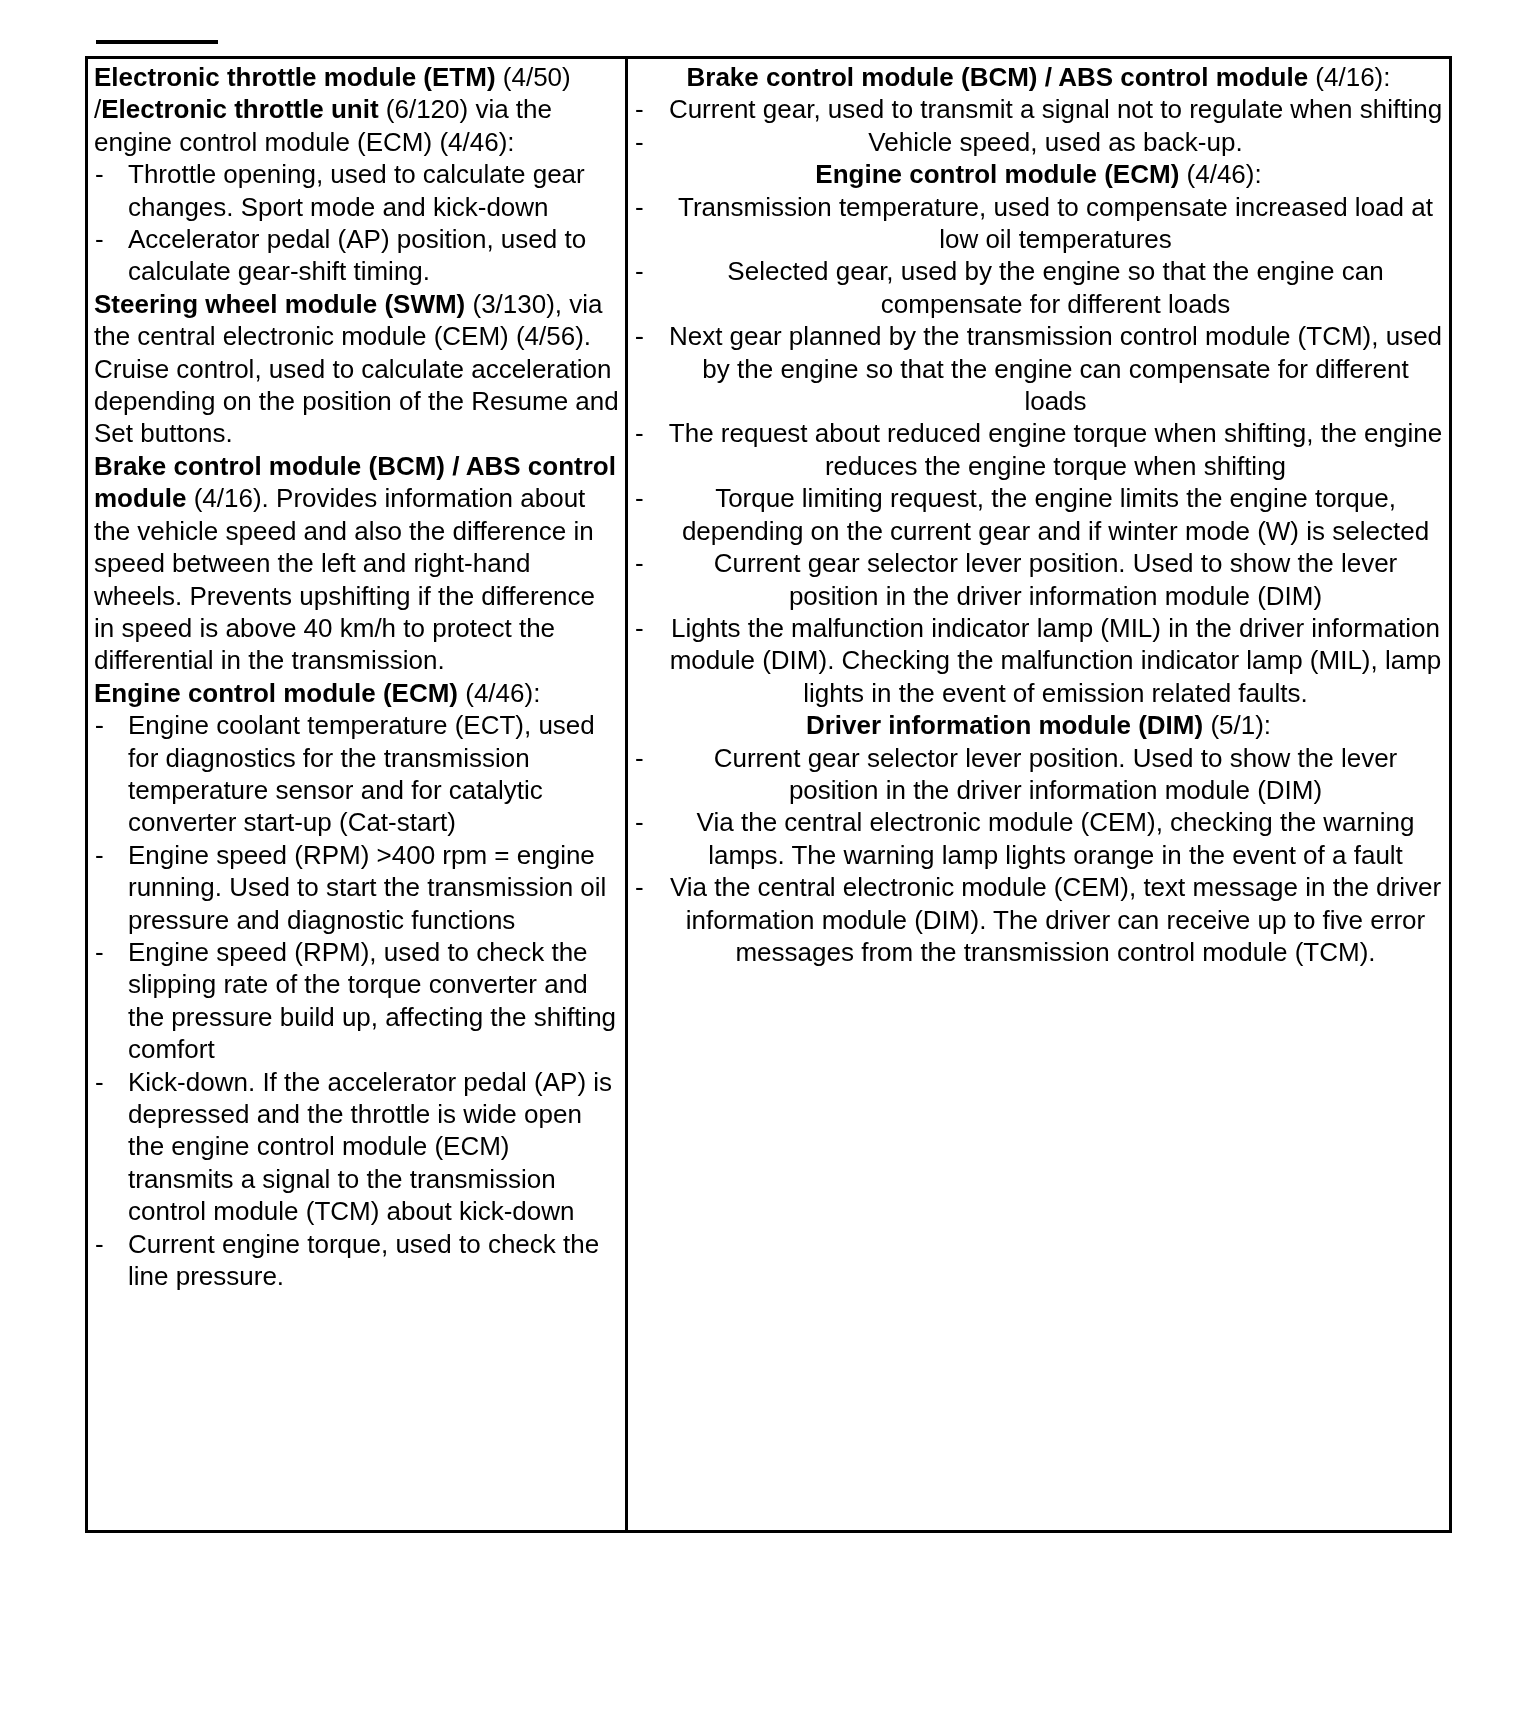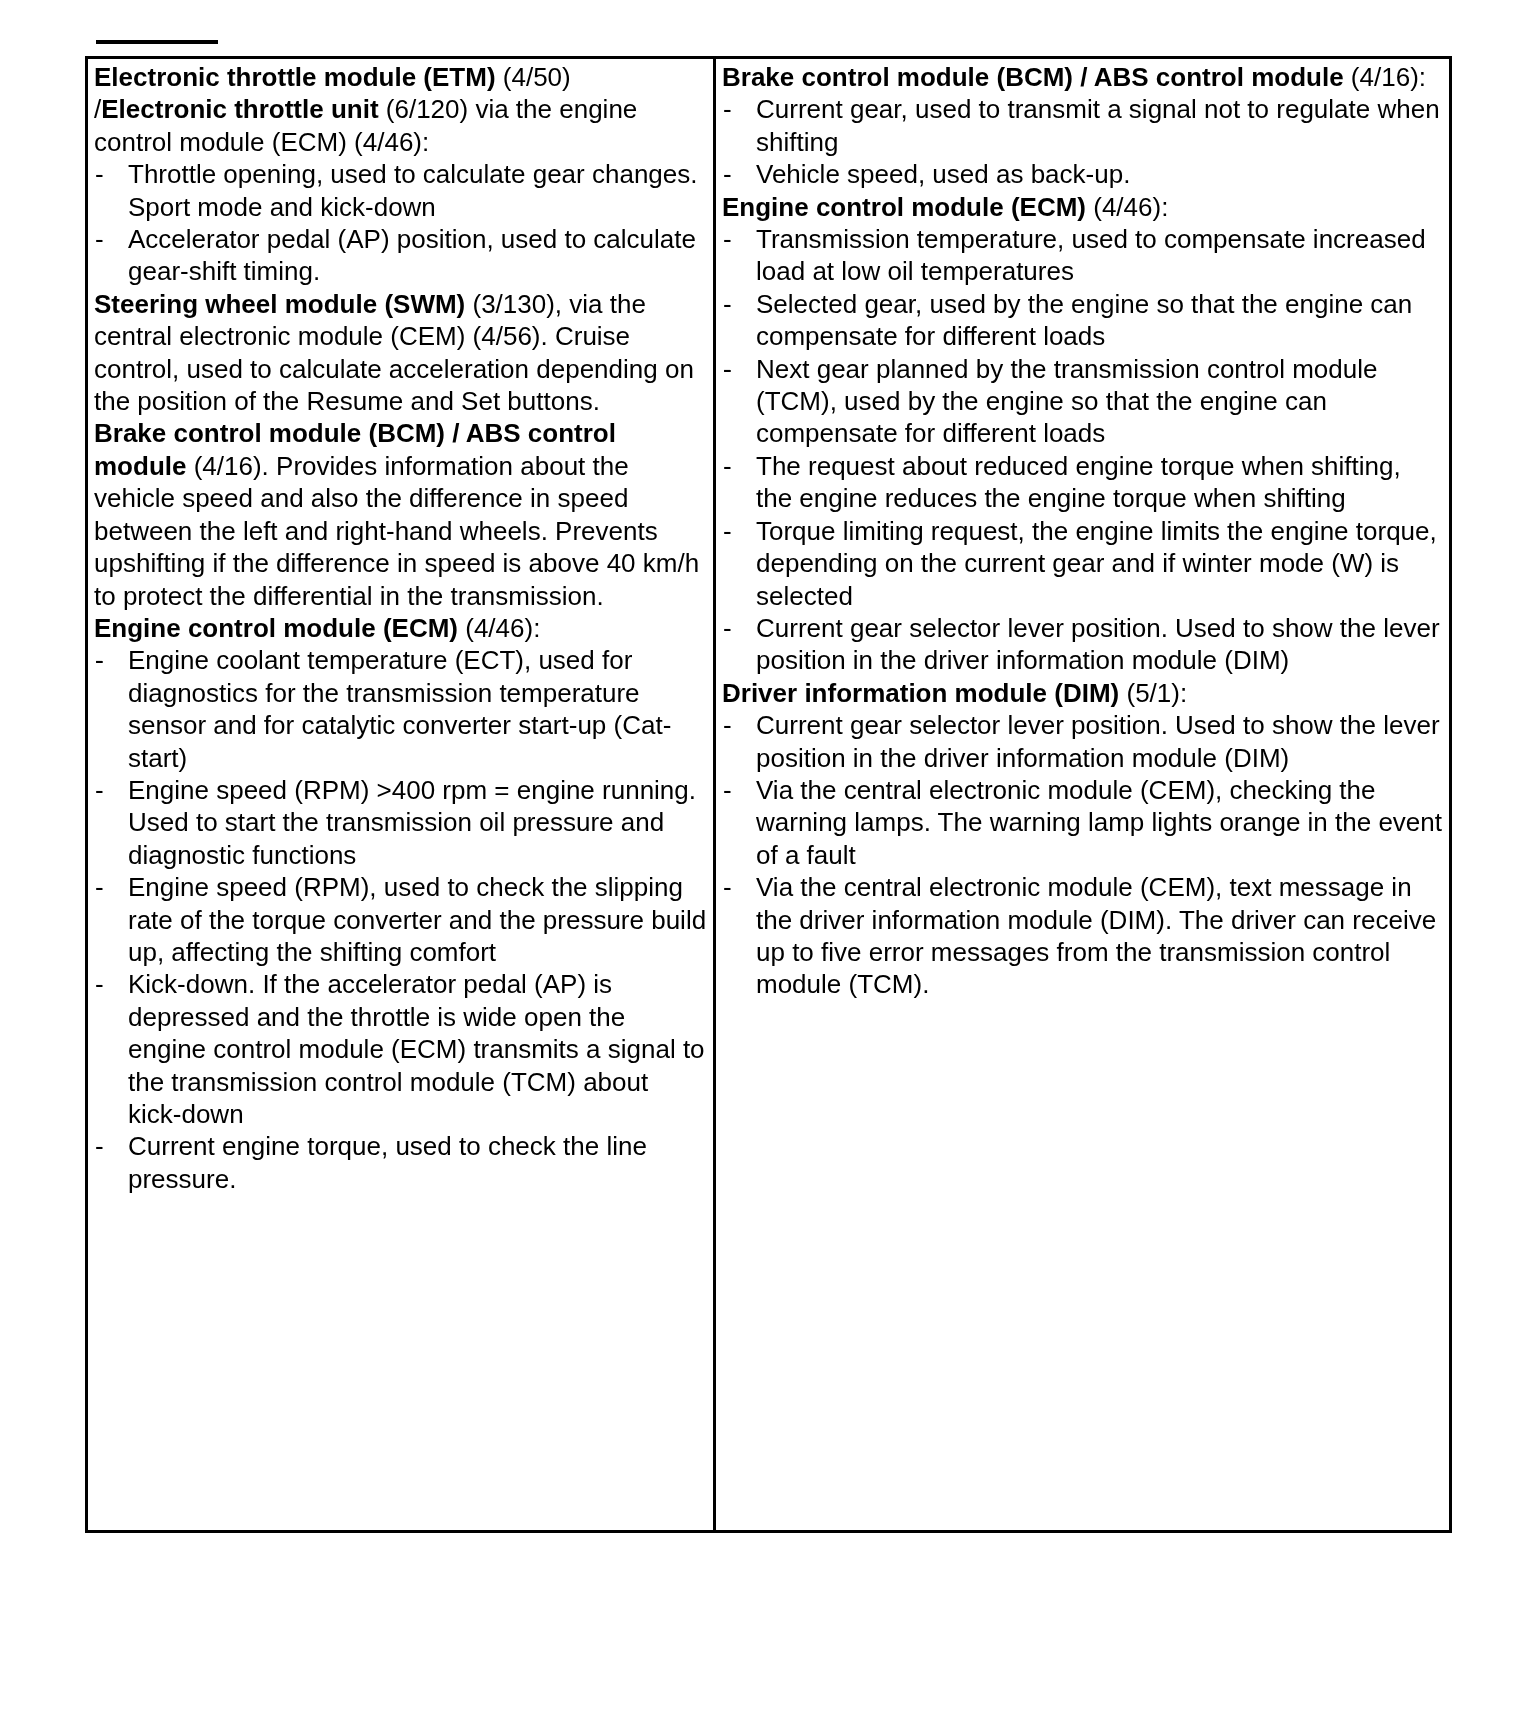--- a/index.html
+++ b/index.html
@@ -35,22 +35,22 @@
     align-items: stretch;
     background: #ffffff;
   }
   .col {
     padding: 2px 6px 4px 6px;
     font-size: 26px;
     line-height: 32.4px;
     overflow: hidden;
     text-align: left;
   }
-  .col-left { width: 625px; }
-  .col-right { flex: 1; border-left: 3px solid #000000; }
+  .col-left { width: 537px; }
+  .col-right { flex: 1; border-left: 3px solid #000000; text-align: center; }
   .para { margin: 0; }
   .bold { font-weight: bold; }
   .normal { font-weight: normal; }
   .item {
     position: relative;
     padding-left: 34px;
   }
   .item .dash {
     position: absolute;
     left: 1px;
@@ -82,20 +82,20 @@
         <div class="item"><span class="dash">-</span><span><span class="normal">Current gear, used to transmit a signal not to regulate when shifting</span></span></div>
         <div class="item"><span class="dash">-</span><span><span class="normal">Vehicle speed, used as back-up.</span></span></div>
         <div class="para"><span class="bold">Engine control module (ECM)</span><span class="normal"> (4/46):</span></div>
         <div class="item"><span class="dash">-</span><span><span class="normal">Transmission temperature, used to compensate increased load at low oil temperatures</span></span></div>
         <div class="item"><span class="dash">-</span><span><span class="normal">Selected gear, used by the engine so that the engine can compensate for different loads</span></span></div>
         <div class="item"><span class="dash">-</span></div>
         <div class="item"><span class="dash">-</span><span><span class="normal">Next gear planned by the transmission control module (TCM), used by the engine so that the engine can compensate for different loads</span></span></div>
         <div class="item"><span class="dash">-</span><span><span class="normal">The request about reduced engine torque when shifting, the engine reduces the engine torque when shifting</span></span></div>
         <div class="item"><span class="dash">-</span><span><span class="normal">Torque limiting request, the engine limits the engine torque, depending on the current gear and if winter mode (W) is selected</span></span></div>
         <div class="item"><span class="dash">-</span><span><span class="normal">Current gear selector lever position. Used to show the lever position in the driver information module (DIM)</span></span></div>
-        <div class="item"><span class="dash">-</span></div>
+        <div class="item"><span class="dash">-</span><span><span class="normal">Lights the malfunction indicator lamp (MIL) in the driver information module (DIM). Checking the malfunction indicator lamp (MIL), lamp lights in the event of emission related faults.</span></span></div>
         <div class="para"><span class="bold">Driver information module (DIM)</span><span class="normal"> (5/1):</span></div>
         <div class="item"><span class="dash">-</span><span><span class="normal">Current gear selector lever position. Used to show the lever position in the driver information module (DIM)</span></span></div>
         <div class="item"><span class="dash">-</span><span><span class="normal">Via the central electronic module (CEM), checking the warning lamps. The warning lamp lights orange in the event of a fault</span></span></div>
         <div class="item"><span class="dash">-</span><span><span class="normal">Via the central electronic module (CEM), text message in the driver information module (DIM). The driver can receive up to five error messages from the transmission control module (TCM).</span></span></div>
       </div>
   </div>
 </div>
 
 </body></html>

